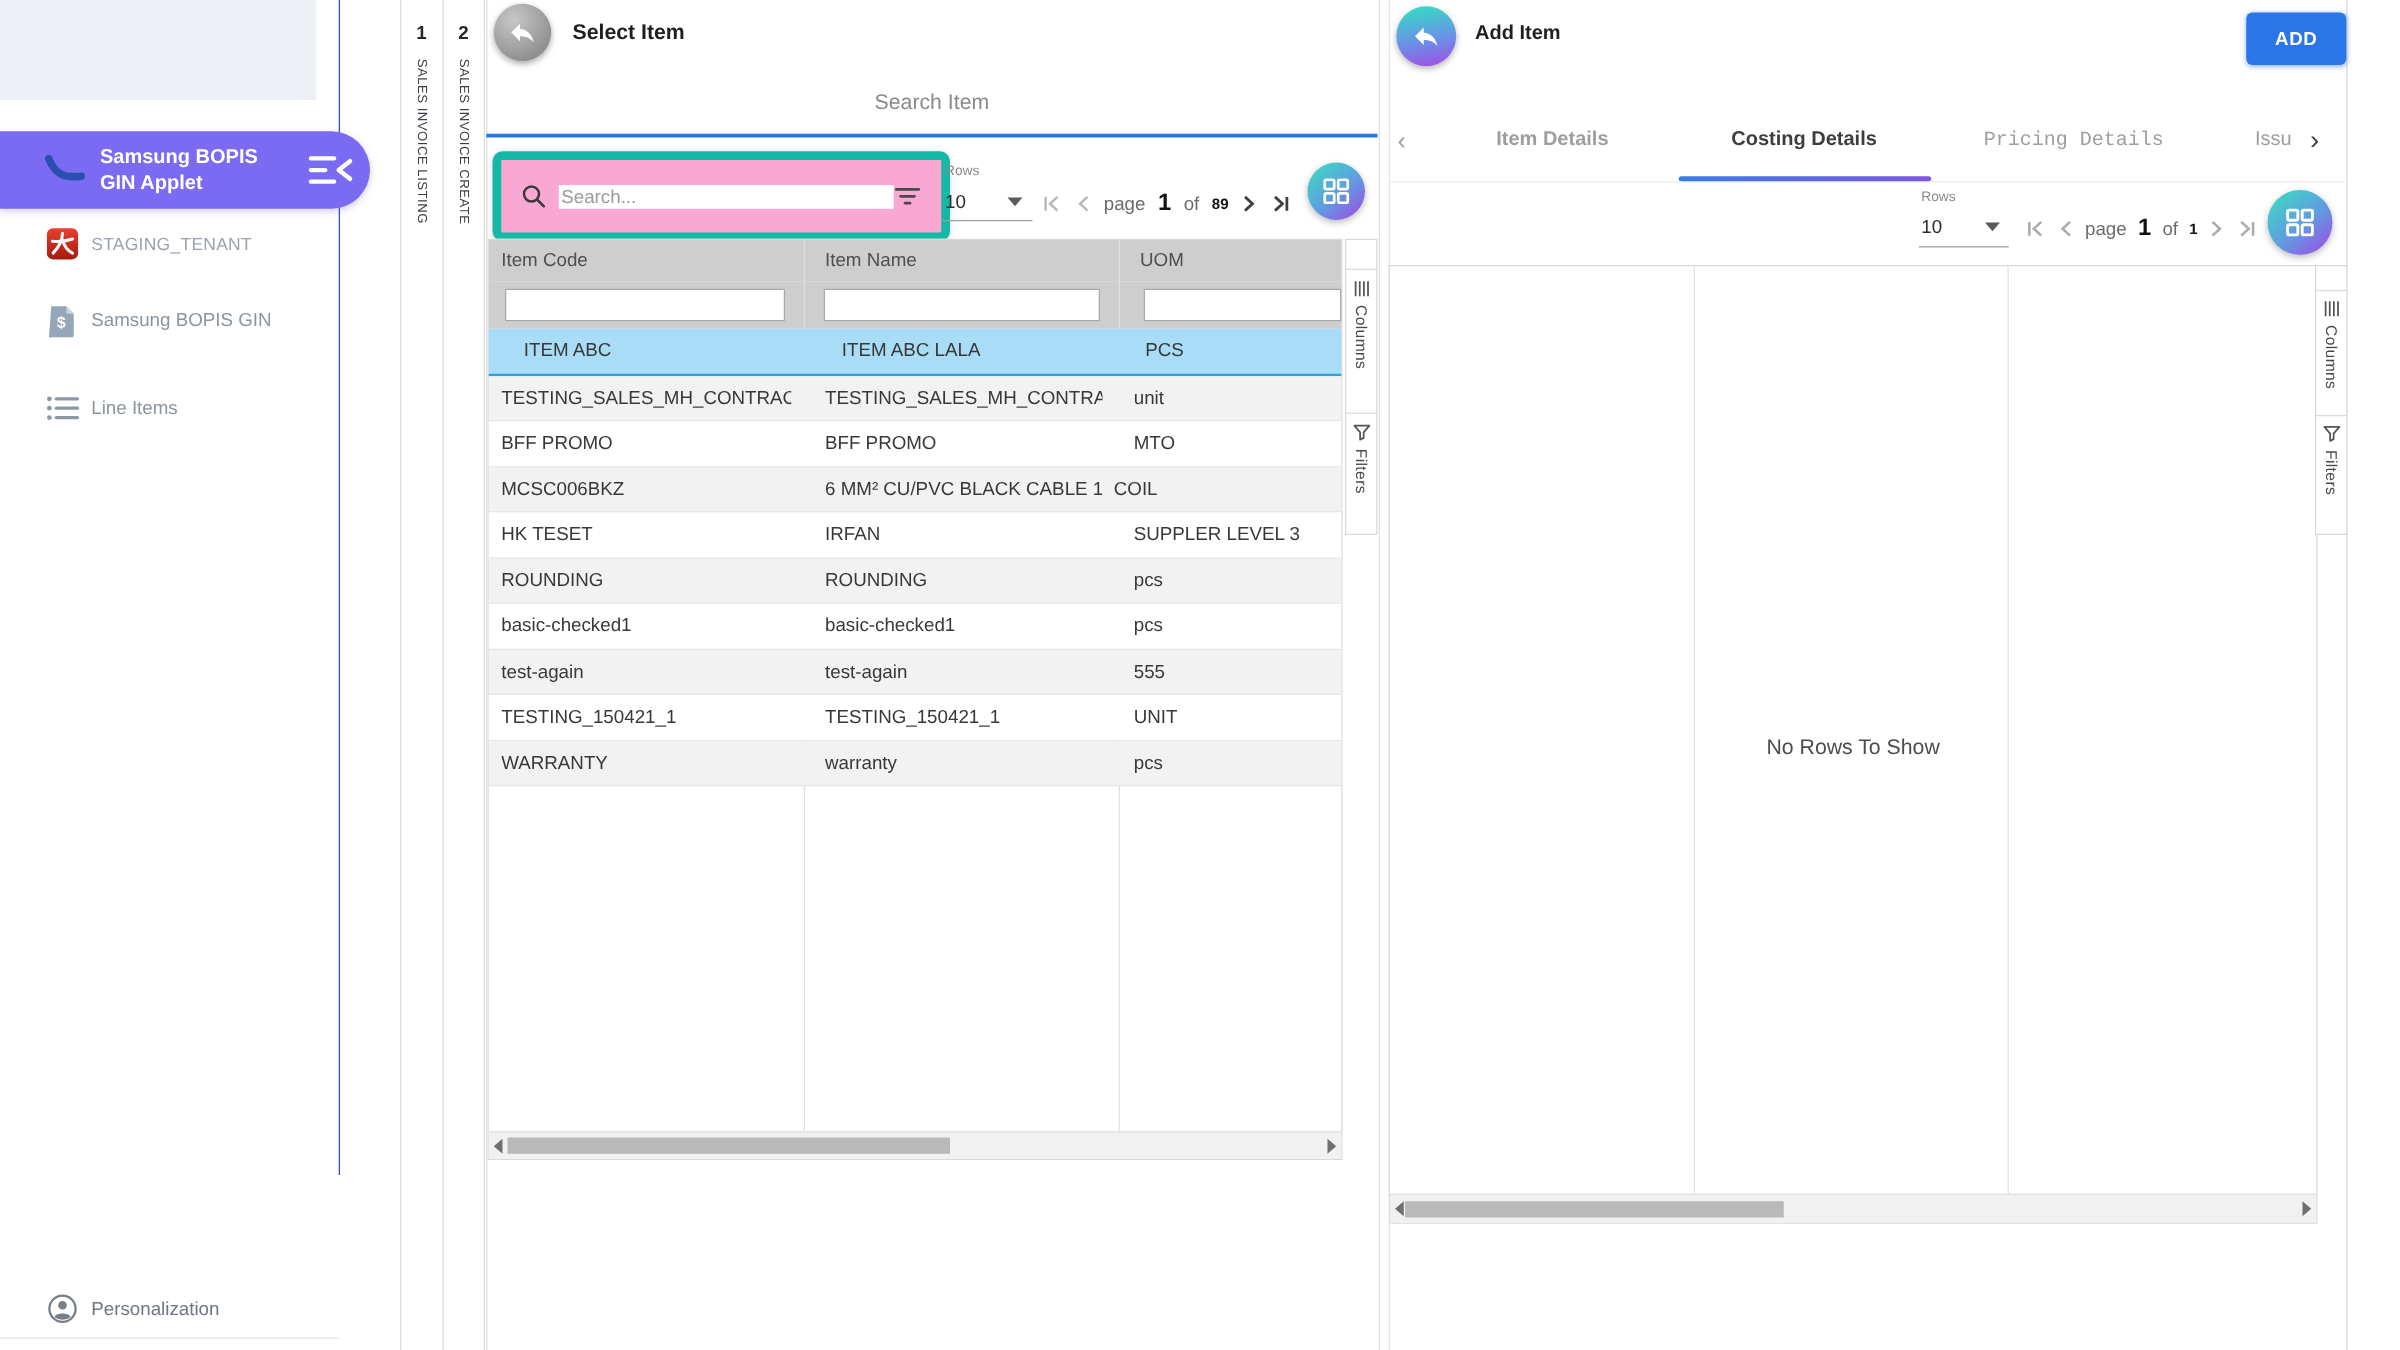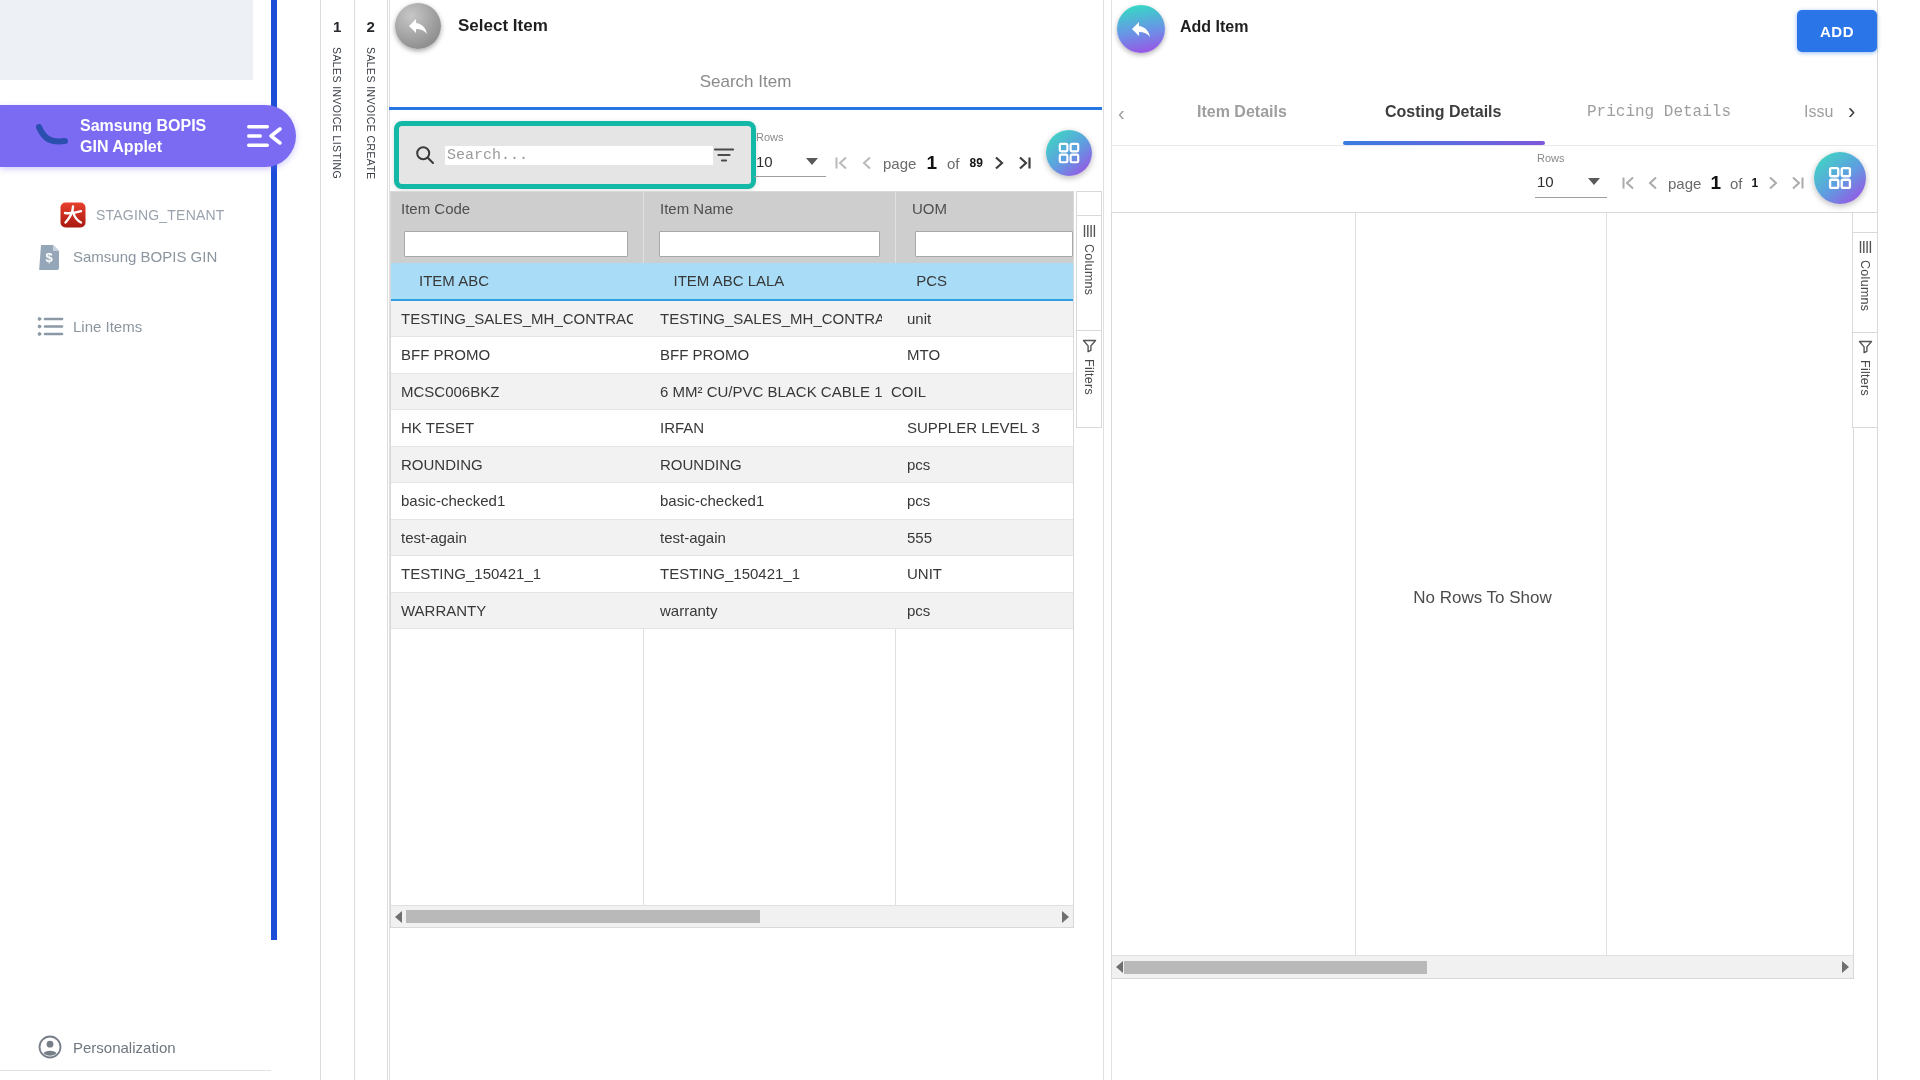--- a/index.html
+++ b/index.html
@@ -1,29 +1,29 @@
 <!DOCTYPE html>
 <html><head>
 <meta charset="utf-8">
 <style>
   html,body{margin:0;padding:0;background:#fff;}
   body{font-family:"Liberation Sans",sans-serif;-webkit-font-smoothing:antialiased;}
   #app{position:relative;width:1920px;height:1080px;background:#fff;overflow:hidden;}
   .abs{position:absolute;}
 
   
-  .sidebar{left:0;top:0;width:271px;height:940px;background:#fff;border-right:6px solid #1d4ed8;}
+  .sidebar{left:0;top:0;width:271px;height:940px;background:#fff;border-right:1px solid #1d4ed8;}
   .top-box{left:0;top:0;width:253px;height:80px;background:#edf1f5;}
   .app-header{left:0;top:105px;width:296px;height:62px;background:#7a6bf2;border-radius:0 34px 34px 0;
     display:flex;align-items:center;box-shadow:0 2px 6px rgba(122,107,242,.35);}
   .app-header .swoosh{margin-left:36px;width:32px;height:24px;flex:0 0 auto;}
   .app-title{margin-left:12px;color:#fff;font-size:16px;font-weight:700;line-height:1.32;width:150px;}
   .collapse-btn{margin-left:auto;margin-right:12px;width:40px;height:32px;cursor:pointer;}
   .nav-item{display:flex;align-items:center;color:#8b959f;font-size:15px;}
-  .nav-staging{left:0;top:200px;width:271px;height:30px;margin-left:23px;}
+  .nav-staging{left:0;top:180px;width:271px;height:30px;}
   .nav-staging .lbl{font-size:14px;color:#99a2ad;letter-spacing:.2px;}
   .nav-doc{left:0;top:241px;width:271px;height:30px;}
   .nav-line{left:0;top:312px;width:271px;height:28px;}
   .nav-pers{left:0;top:1033px;width:271px;height:28px;color:#6e767f;}
   .nav-icon{width:46px;margin-left:27px;flex:0 0 auto;display:flex;justify-content:center;}
   .sidebar-bottom-line{left:0;top:1070px;width:271px;height:1px;background:#e3e3e3;}
 
   
   .ws-tabs{left:320px;top:0;width:68px;height:1080px;display:flex;}
   .ws-col{width:33px;height:100%;border-left:1px solid #dcdcdc;display:flex;flex-direction:column;align-items:center;cursor:pointer;}
@@ -63,22 +63,22 @@
   .harrow.left{border-right:7px solid #6f6f6f;}
   .harrow.right{border-left:7px solid #6f6f6f;}
 
   
   .side-box{background:#fff;border:1px solid #d9d9d9;display:flex;flex-direction:column;align-items:center;cursor:pointer;}
   .side-box .vtxt{writing-mode:vertical-rl;text-orientation:mixed;font-size:12.5px;color:#4a4a4a;letter-spacing:.3px;margin-top:6px;}
 
   
   .mid-panel{left:389px;top:0;width:713px;height:1080px;background:#fff;border-left:1px solid #e0e0e0;border-right:1px solid #e0e0e0;}
   .mid-underline{left:389px;top:107px;width:713px;height:3px;background:#2677e3;}
-  .search-card{left:394px;top:121px;width:352px;height:58px;background:#e5e5e5;border:5px solid #14b8a6;border-radius:8px;
-    box-shadow:0 1px 5px rgba(0,0,0,.14);display:flex;align-items:center;font-family:Liberation Mono, monospace;}
+  .search-card{left:394px;top:121px;width:352px;height:58px;background:#f9a8d4;border:7px solid #14b8a6;border-radius:8px;
+    box-shadow:0 1px 5px rgba(0,0,0,.14);display:flex;align-items:center;}
   .search-card input{border:none;outline:none;flex:1;font-size:15px;color:#555;margin-left:10px;font-family:inherit;}
   .search-card input::placeholder{color:#9a9a9a;}
 
   
   .right-panel{left:1111px;top:0;width:765px;height:1080px;background:#fff;border-left:1px solid #e3e3e3;border-right:1px solid #d9d9d9;}
   .add-btn{left:1797px;top:10px;width:80px;height:42px;background:#2a76e8;border:none;border-radius:5px;color:#fff;
     font-size:15px;font-weight:700;letter-spacing:.5px;cursor:pointer;box-shadow:0 1px 4px rgba(42,118,232,.5);font-family:inherit;}
   .rtabs-border{left:1111px;top:145px;width:765px;height:1px;background:#e9e9e9;}
   .rtab{font-size:16px;color:#9e9e9e;cursor:pointer;white-space:nowrap;}
   .rtab.active{color:#3d3d3d;}

